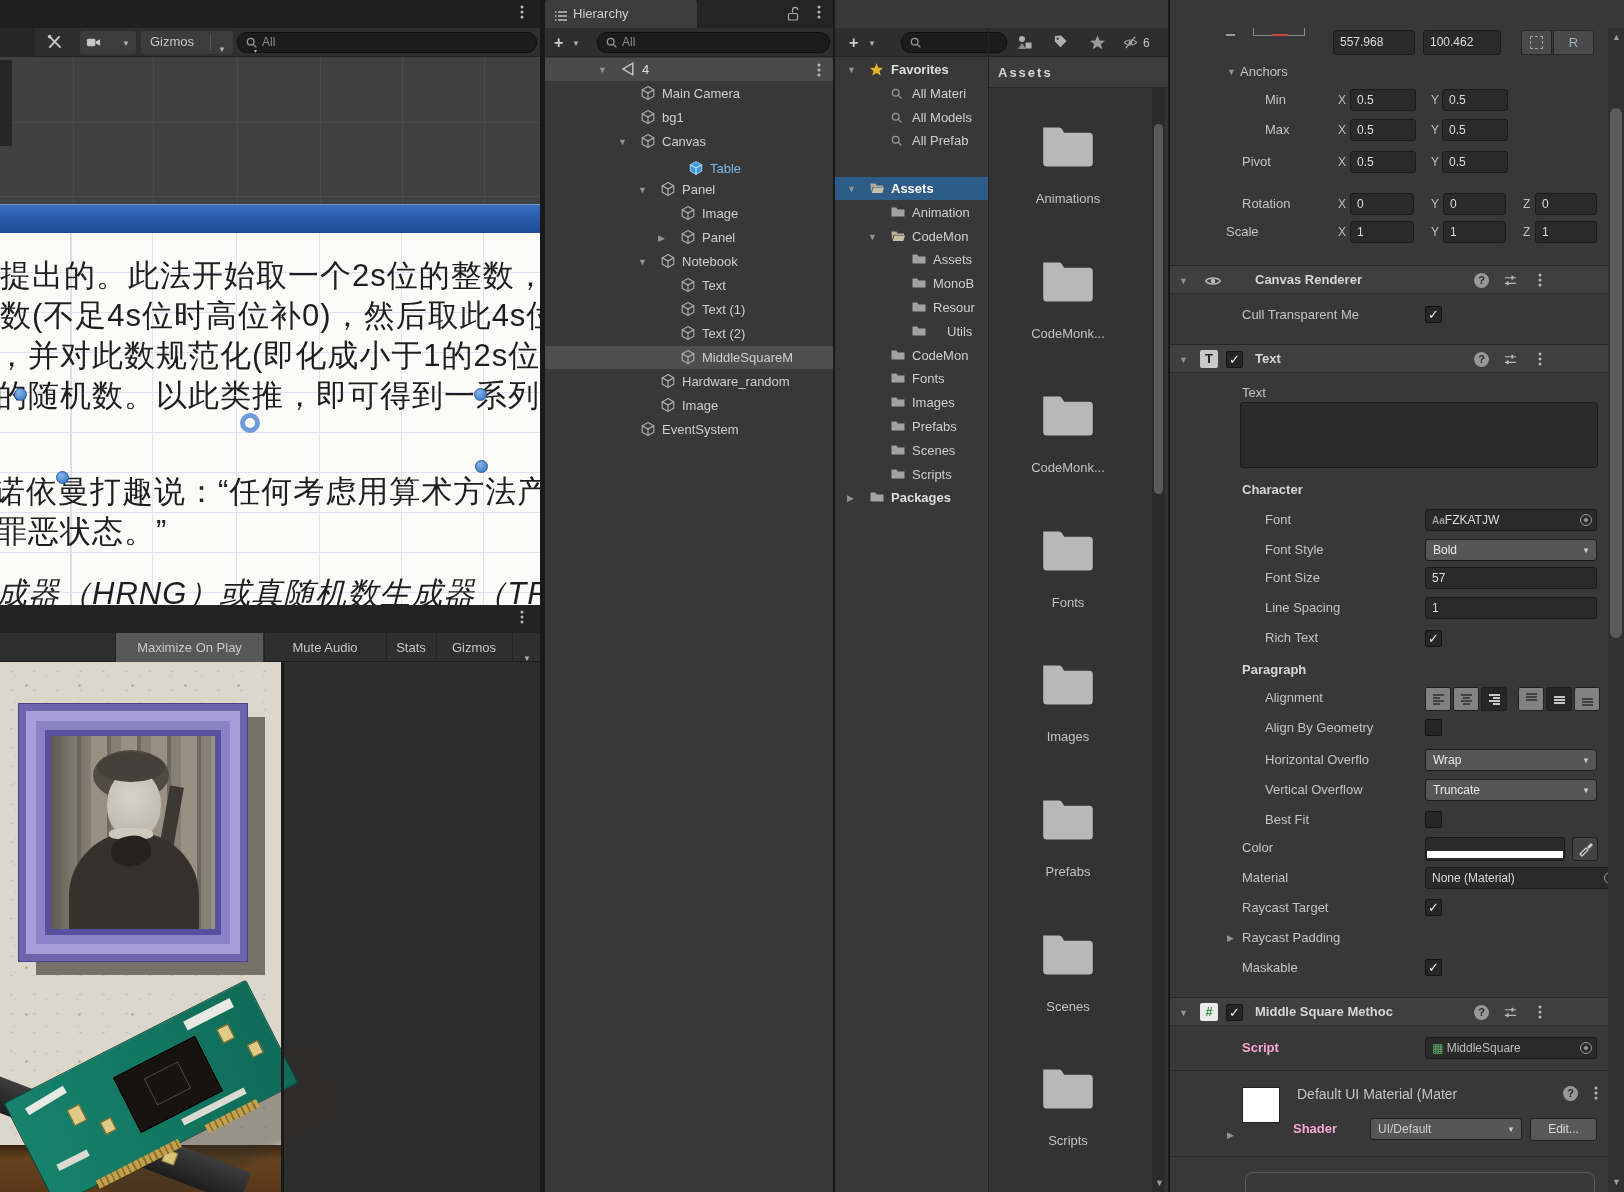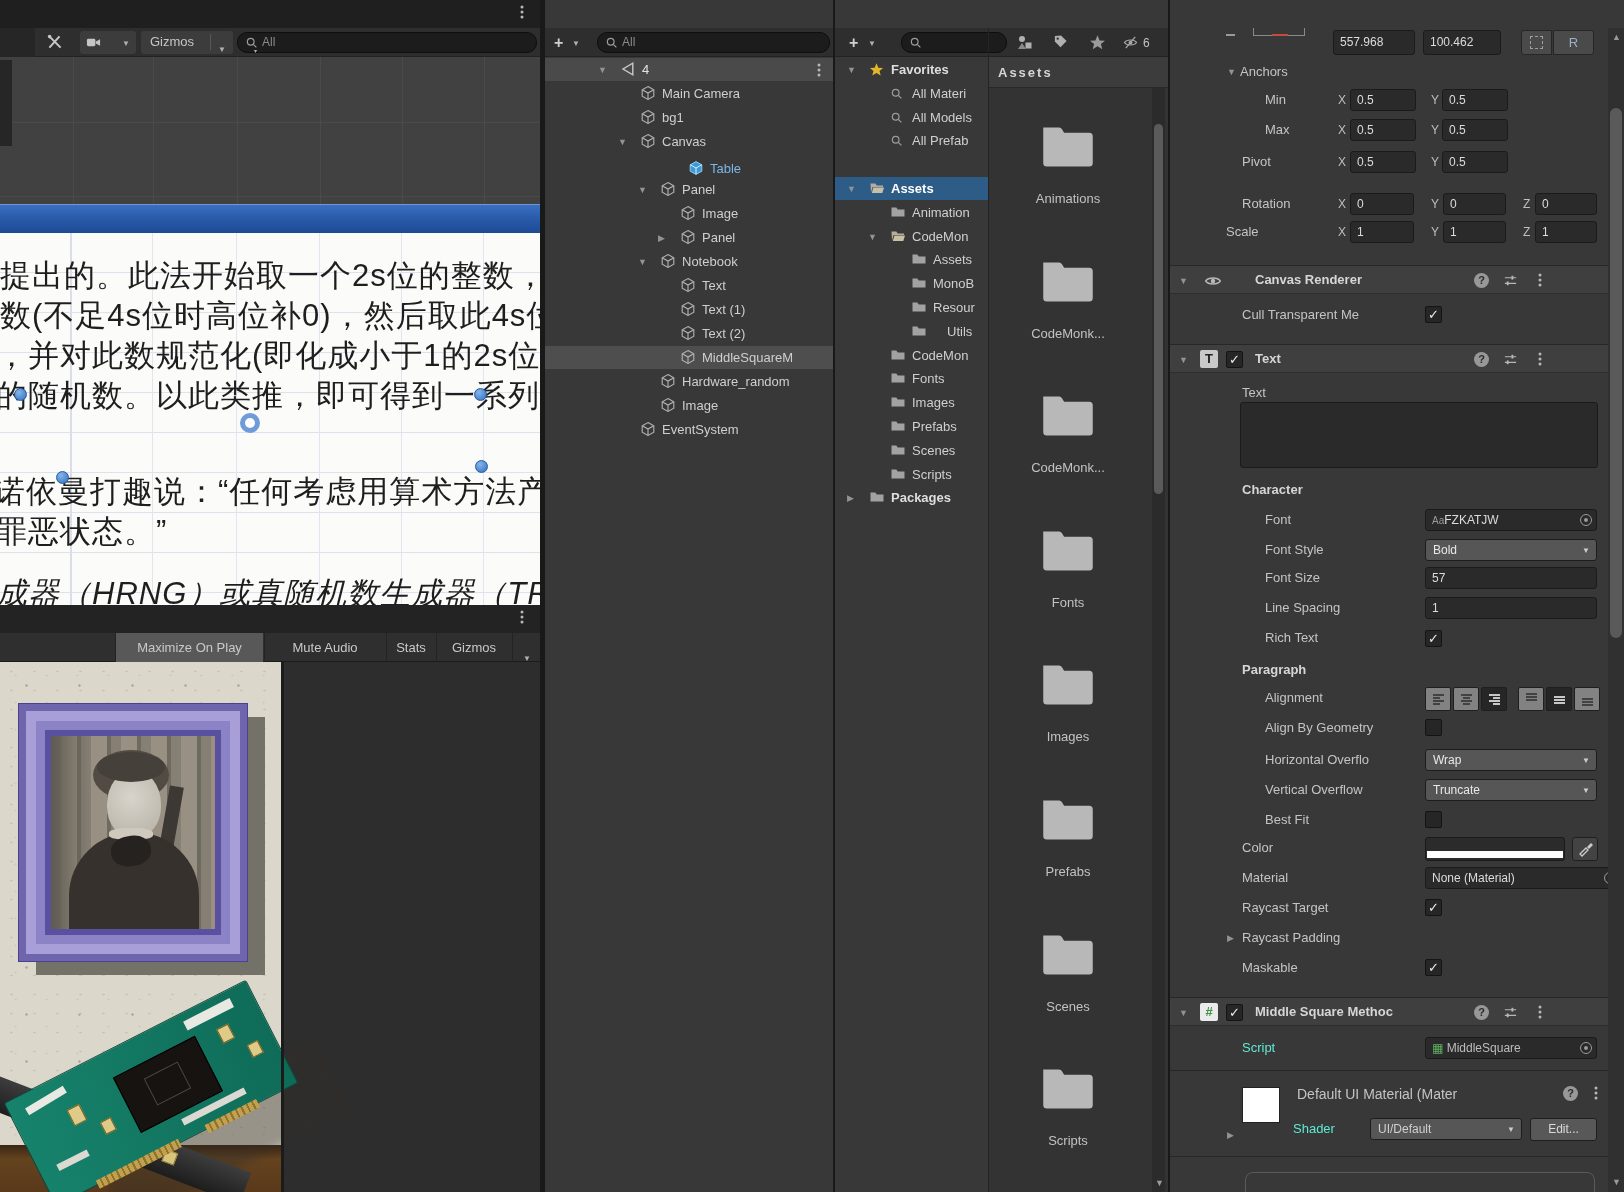--- a/index.html
+++ b/index.html
@@ -11,21 +11,21 @@
   .tabstrip { position:absolute; left:0; right:0; top:0; height:28px; background:#242424; }
   .tab { position:absolute; top:0; height:28px; background:#3c3c3c; color:#cfcfcf; font-size:13px; line-height:28px; padding-left:28px; border-radius:3px 3px 0 0; }
   .tab .ticon { position:absolute; left:8px; top:6px; }
   .toolbar { position:absolute; left:0; right:0; top:28px; height:29px; background:#2e2e2e; border-bottom:1px solid #232323; }
   .pill { position:absolute; height:21px; background:#1c1c1c; border:1px solid #0e0e0e; border-radius:10px; color:#8a8a8a; font-size:12px; line-height:19px; padding-left:24px; }
   .mag { position:absolute; left:7px; top:3px; }
   .plus { position:absolute; color:#cfcfcf; font-size:16px; line-height:29px; font-weight:bold; }
   .caret { position:absolute; color:#b0b0b0; font-size:8px; }
   .dots3 { position:absolute; color:#b8b8b8; }
   .lbl { position:absolute; color:#c4c4c4; font-size:13px; line-height:20px; white-space:nowrap; }
-  .dim { color:#5eead4; }
+  .dim { color:#f9a8d4;font-weight:bold; }
   .hdr { font-weight:bold; color:#d6d6d6; }
   .fold { position:absolute; color:#939393; font-size:9px; line-height:10px; }
   .field { position:absolute; height:22px; background:#2a2a2a; border:1px solid #1b1b1b; border-radius:3px; color:#dcdcdc; font-size:12px; line-height:20px; padding-left:6px; white-space:nowrap; overflow:hidden; }
   .drop { position:absolute; height:22px; background:#565656; border:1px solid #1d1d1d; border-radius:3px; color:#e8e8e8; font-size:12px; line-height:20px; padding-left:7px; white-space:nowrap; }
   .drop .dcaret { position:absolute; right:6px; top:7px; color:#cccccc; font-size:8px; line-height:8px; }
   .cb { position:absolute; width:17px; height:17px; background:#262626; border:1px solid #141414; border-radius:2px; color:#ececec; font-size:13px; line-height:15px; text-align:center; font-weight:bold; }
   .axis { position:absolute; color:#bfbfbf; font-size:12px; line-height:22px; }
   .comp-band { position:absolute; left:0; width:438px; height:29px; background:#3f3f3f; border-top:1px solid #272727; border-bottom:1px solid #2e2e2e; }
   .divline { position:absolute; left:0; width:438px; height:1px; background:#272727; }
   .help { position:absolute; width:15px; height:15px; border-radius:50%; background:#989898; color:#2b2b2b; font-size:11px; font-weight:bold; text-align:center; line-height:15px; }
@@ -188,20 +188,38 @@
       <div class="abs" style="left:242px;top:58px;width:12px;height:14px;background:#ddcb87;border:1px solid #6e5c23;"></div>
       <div class="abs" style="left:196px;top:8px;width:52px;height:10px;background:#e9e9e3;"></div>
       <div class="abs" style="left:16px;top:12px;width:44px;height:8px;background:#e9e9e3;transform:rotate(-4deg);"></div>
       <div class="abs" style="left:150px;top:94px;width:70px;height:7px;background:#dad9d2;"></div>
       <div class="abs" style="left:18px;top:78px;width:34px;height:7px;background:#dad9d2;"></div>
     </div>
     <div class="abs" style="left:281px;top:0;width:3px;height:530px;background:#1b1b1b;"></div>
   </div>
 
   <div class="panel" style="left:545px;width:288px;">
+    <div class="tabstrip">
+      <div class="tab" style="left:0;width:152px;">
+        <span class="ticon"><svg width="16" height="16" viewBox="0 0 16 16" xmlns="http://www.w3.org/2000/svg">
+              <path d="M5 4h9M5 8h9M5 12h9" stroke="#c0c0c0" stroke-width="1.3"></path>
+              <path d="M2 4h1.5M2 8h1.5M2 12h1.5" stroke="#c0c0c0" stroke-width="1.3"></path>
+            </svg></span>
+        <span>Hierarchy</span>
+      </div>
+      <span class="abs" style="left:240px;top:6px;"><svg width="16" height="16" viewBox="0 0 16 16" xmlns="http://www.w3.org/2000/svg">
+            <rect x="3.5" y="7.5" width="9" height="6.5" rx="1" fill="none" stroke="#aaaaaa" stroke-width="1.2"></rect>
+            <path d="M6 7.5 V5 a2.6 2.6 0 0 1 5.2 0" fill="none" stroke="#aaaaaa" stroke-width="1.2" transform="translate(1.5,-1)"></path>
+          </svg></span>
+      <span class="dots3" style="left:266px;top:3px;"><svg width="16" height="16" viewBox="0 0 16 16" xmlns="http://www.w3.org/2000/svg">
+            <circle cx="8" cy="4" r="1.5" fill="#b8b8b8"></circle>
+            <circle cx="8" cy="9" r="1.5" fill="#b8b8b8"></circle>
+            <circle cx="8" cy="14" r="1.5" fill="#b8b8b8"></circle>
+          </svg></span>
+    </div>
     <div class="toolbar">
       <span class="plus" style="left:9px;">+</span>
       <span class="caret" style="left:27px;top:11px;">▼</span>
       <div class="pill" style="left:52px;top:4px;width:233px;">
         <span class="mag"><svg width="14" height="14" viewBox="0 0 16 16" xmlns="http://www.w3.org/2000/svg">
               <circle cx="6.5" cy="6.5" r="3.8" fill="none" stroke="#9a9a9a" stroke-width="1.4"></circle>
               <path d="M9.5 9.5 L13 13" stroke="#9a9a9a" stroke-width="1.4"></path>
             </svg></span>
         <span>All</span>
       </div>
@@ -617,21 +635,21 @@
             <circle cx="8" cy="9" r="1.5" fill="#b8b8b8"></circle>
             <circle cx="8" cy="14" r="1.5" fill="#b8b8b8"></circle>
           </svg></span>
     </div>
     <span class="lbl" style="left:72px;top:383px;">Text</span>
     <div class="field" style="left:70px;top:402px;width:358px;height:66px;"></div>
 
     <span class="lbl hdr" style="left:72px;top:480px;">Character</span>
     <span class="lbl" style="left:95px;top:510px;">Font</span>
     <div class="field" style="left:255px;top:509px;width:172px;">
-      <span style="color:#9a9a9a;font-size:10px;font-weight:normal;">Aa</span><span>FZKATJW</span>
+      <span style="color:#9a9a9a;font-size:10px;font-weight:bold;">Aa</span><span>FZKATJW</span>
       <span class="picker" style="right:4px;top:4px;"></span>
     </div>
     <span class="lbl" style="left:95px;top:540px;">Font Style</span>
     <div class="drop" style="left:255px;top:539px;width:172px;"><span>Bold</span><span class="dcaret">▼</span></div>
     <span class="lbl" style="left:95px;top:568px;">Font Size</span>
     <div class="field" style="left:255px;top:567px;width:172px;">57</div>
     <span class="lbl" style="left:95px;top:598px;">Line Spacing</span>
     <div class="field" style="left:255px;top:597px;width:172px;">1</div>
     <span class="lbl" style="left:95px;top:628px;">Rich Text</span>
     <div class="cb" style="left:255px;top:630px;">✓</div>

